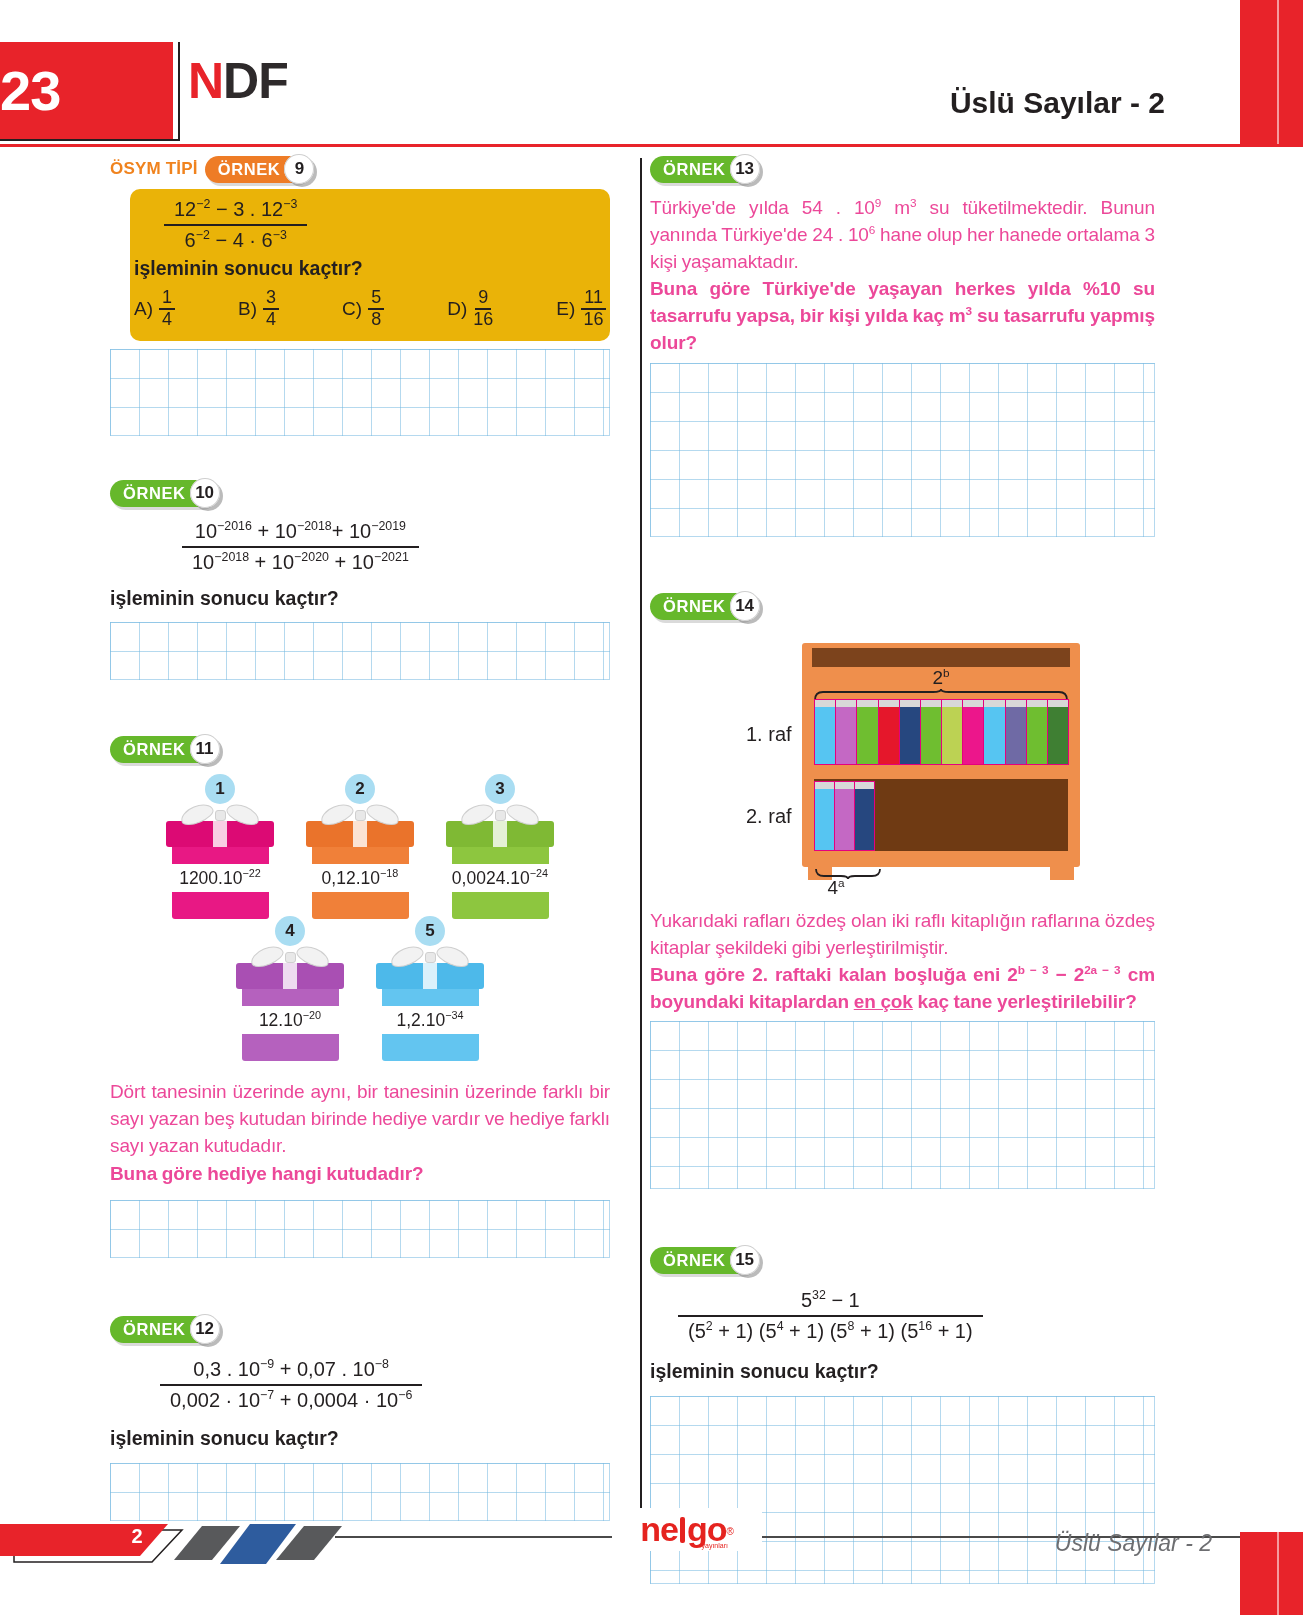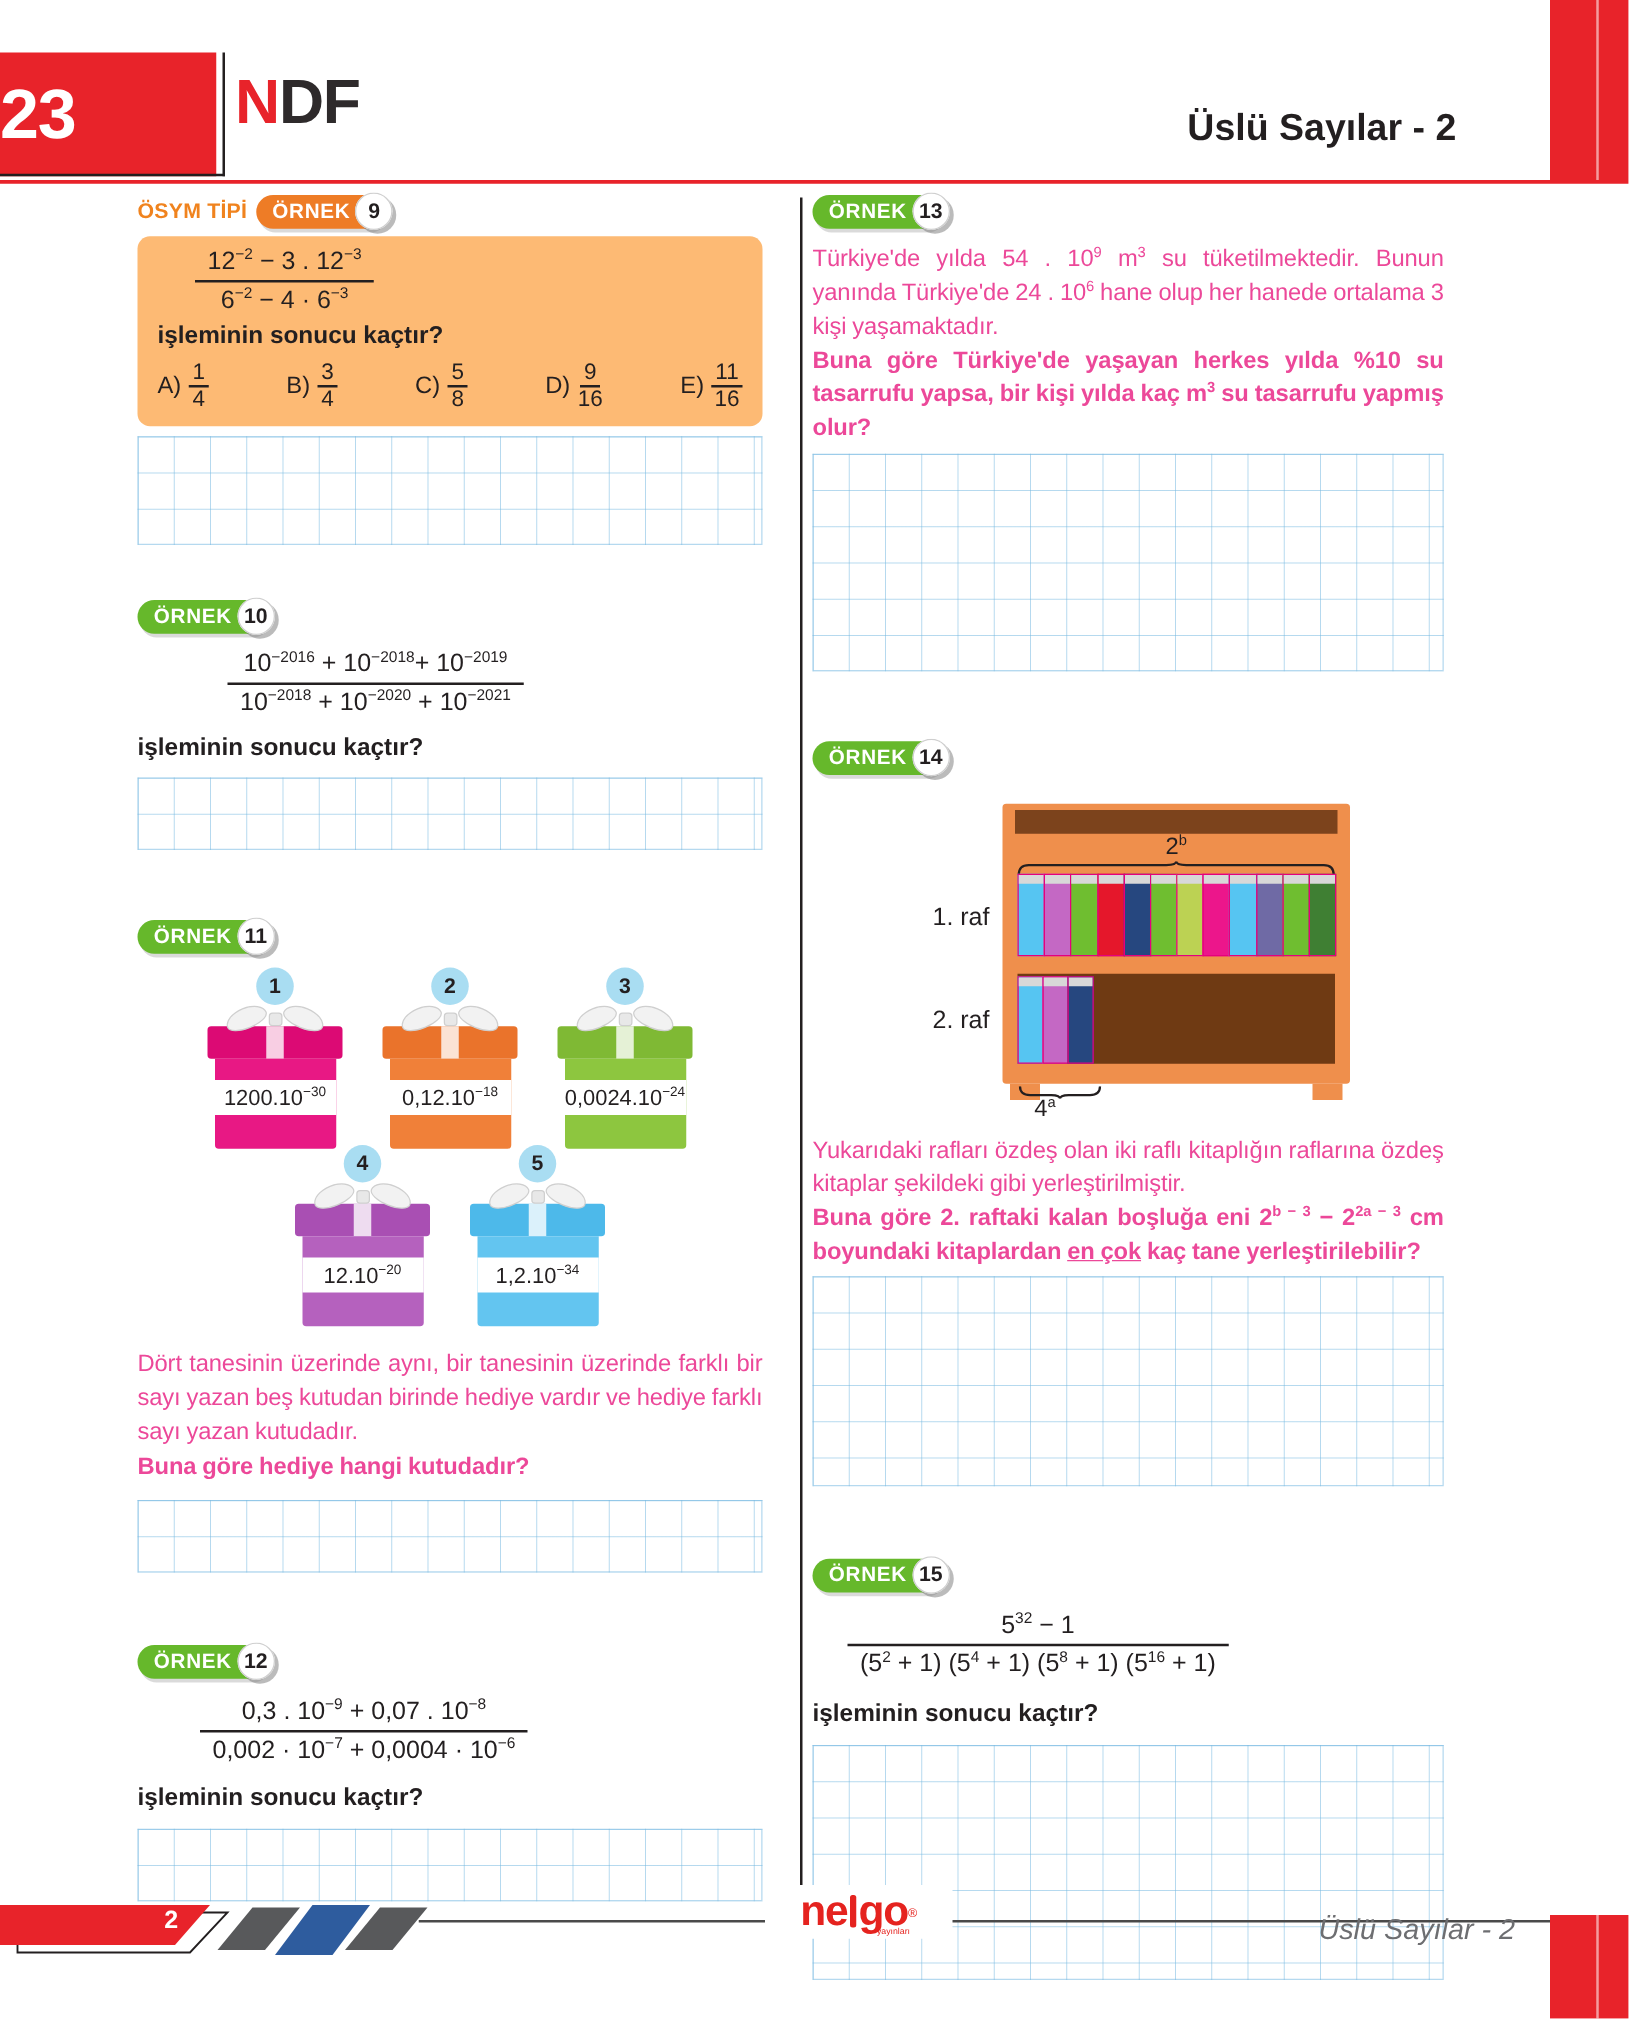--- a/index.html
+++ b/index.html
@@ -49,21 +49,21 @@
         letter-spacing:-.1px;word-spacing:-.5px;}
   .para.bold{font-weight:bold;}
 
   
   .grid{border:1px solid rgba(120,186,225,.55);
         background-image:linear-gradient(to right,rgba(120,186,225,.55) 1px,transparent 1px),
                          linear-gradient(to bottom,rgba(120,186,225,.55) 1px,transparent 1px);
         background-size:29px 29px;background-position:-1px -1px;}
 
   
-  .peach{background:#fdba74;border-radius:10px;padding:9px 16px 11px;margin-top:3px;}
+  .peach{background:#eab308;border-radius:10px;padding:9px 4px 11px;margin-top:3px;margin-left:20px;}
   .opts{display:flex;justify-content:space-between;margin-top:7px;font-size:19px;align-items:center;}
   .opt{display:flex;align-items:center;gap:6px;}
   .sfrac{display:inline-block;text-align:center;font-size:18px;}
   .sfrac .n{border-bottom:2px solid #231F20;padding:0 3px 1px;}
   .sfrac .d{padding-top:1px;}
 
   
   .gifts{position:relative;height:300px;margin-top:8px;}
   .gift{position:absolute;width:136px;text-align:center;}
   .gift-num{display:inline-block;width:30px;height:30px;border-radius:50%;background:#A9DDF2;
@@ -194,21 +194,21 @@
     <div class="gifts">
       <div class="gift" style="left:42px;top:0;">
         <span class="gift-num">1</span>
         <div class="bow">
             <i class="leaf l"></i>
             <i class="leaf r"></i>
             <i class="knot"></i>
           </div>
         <div class="lid" style="background: rgb(220, 10, 116);"></div>
         <div class="gbody" style="background: rgb(232, 24, 132);">
-          <div class="glabel">1200.10<sup>−30</sup></div>
+          <div class="glabel">1200.10<sup>−22</sup></div>
         </div>
       </div>
       <div class="gift" style="left:182px;top:0;">
         <span class="gift-num">2</span>
         <div class="bow">
             <i class="leaf l"></i>
             <i class="leaf r"></i>
             <i class="knot"></i>
           </div>
         <div class="lid" style="background: rgb(234, 115, 43);"></div>

